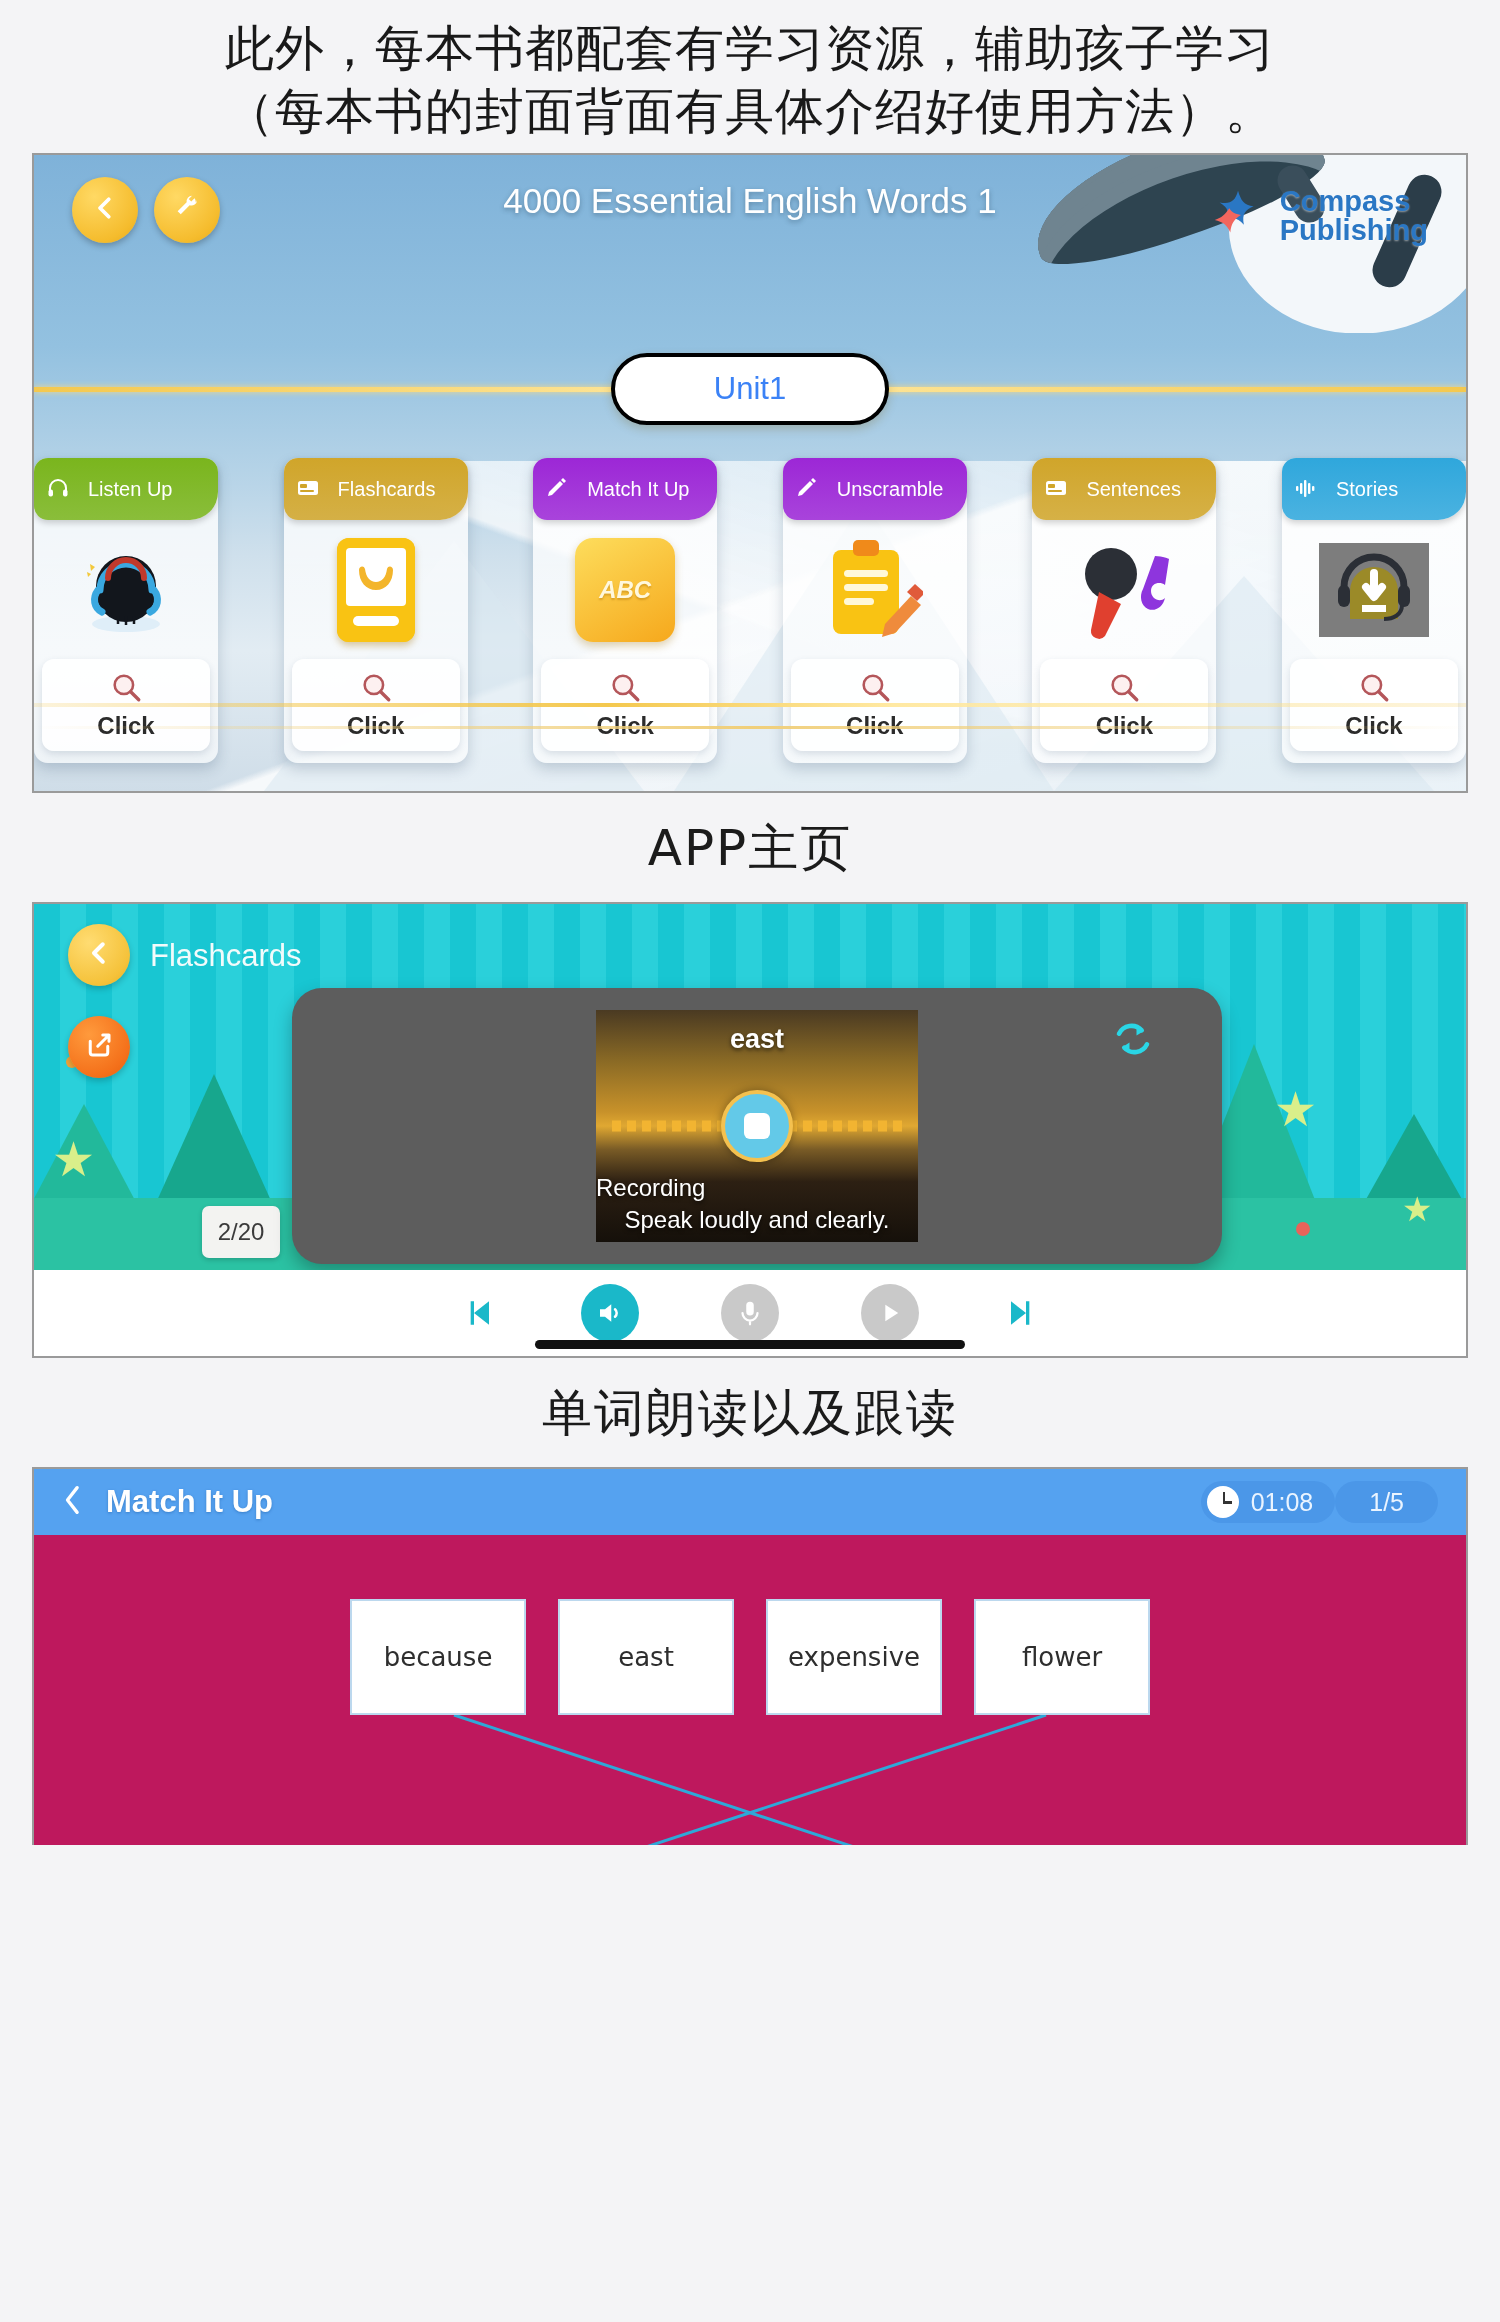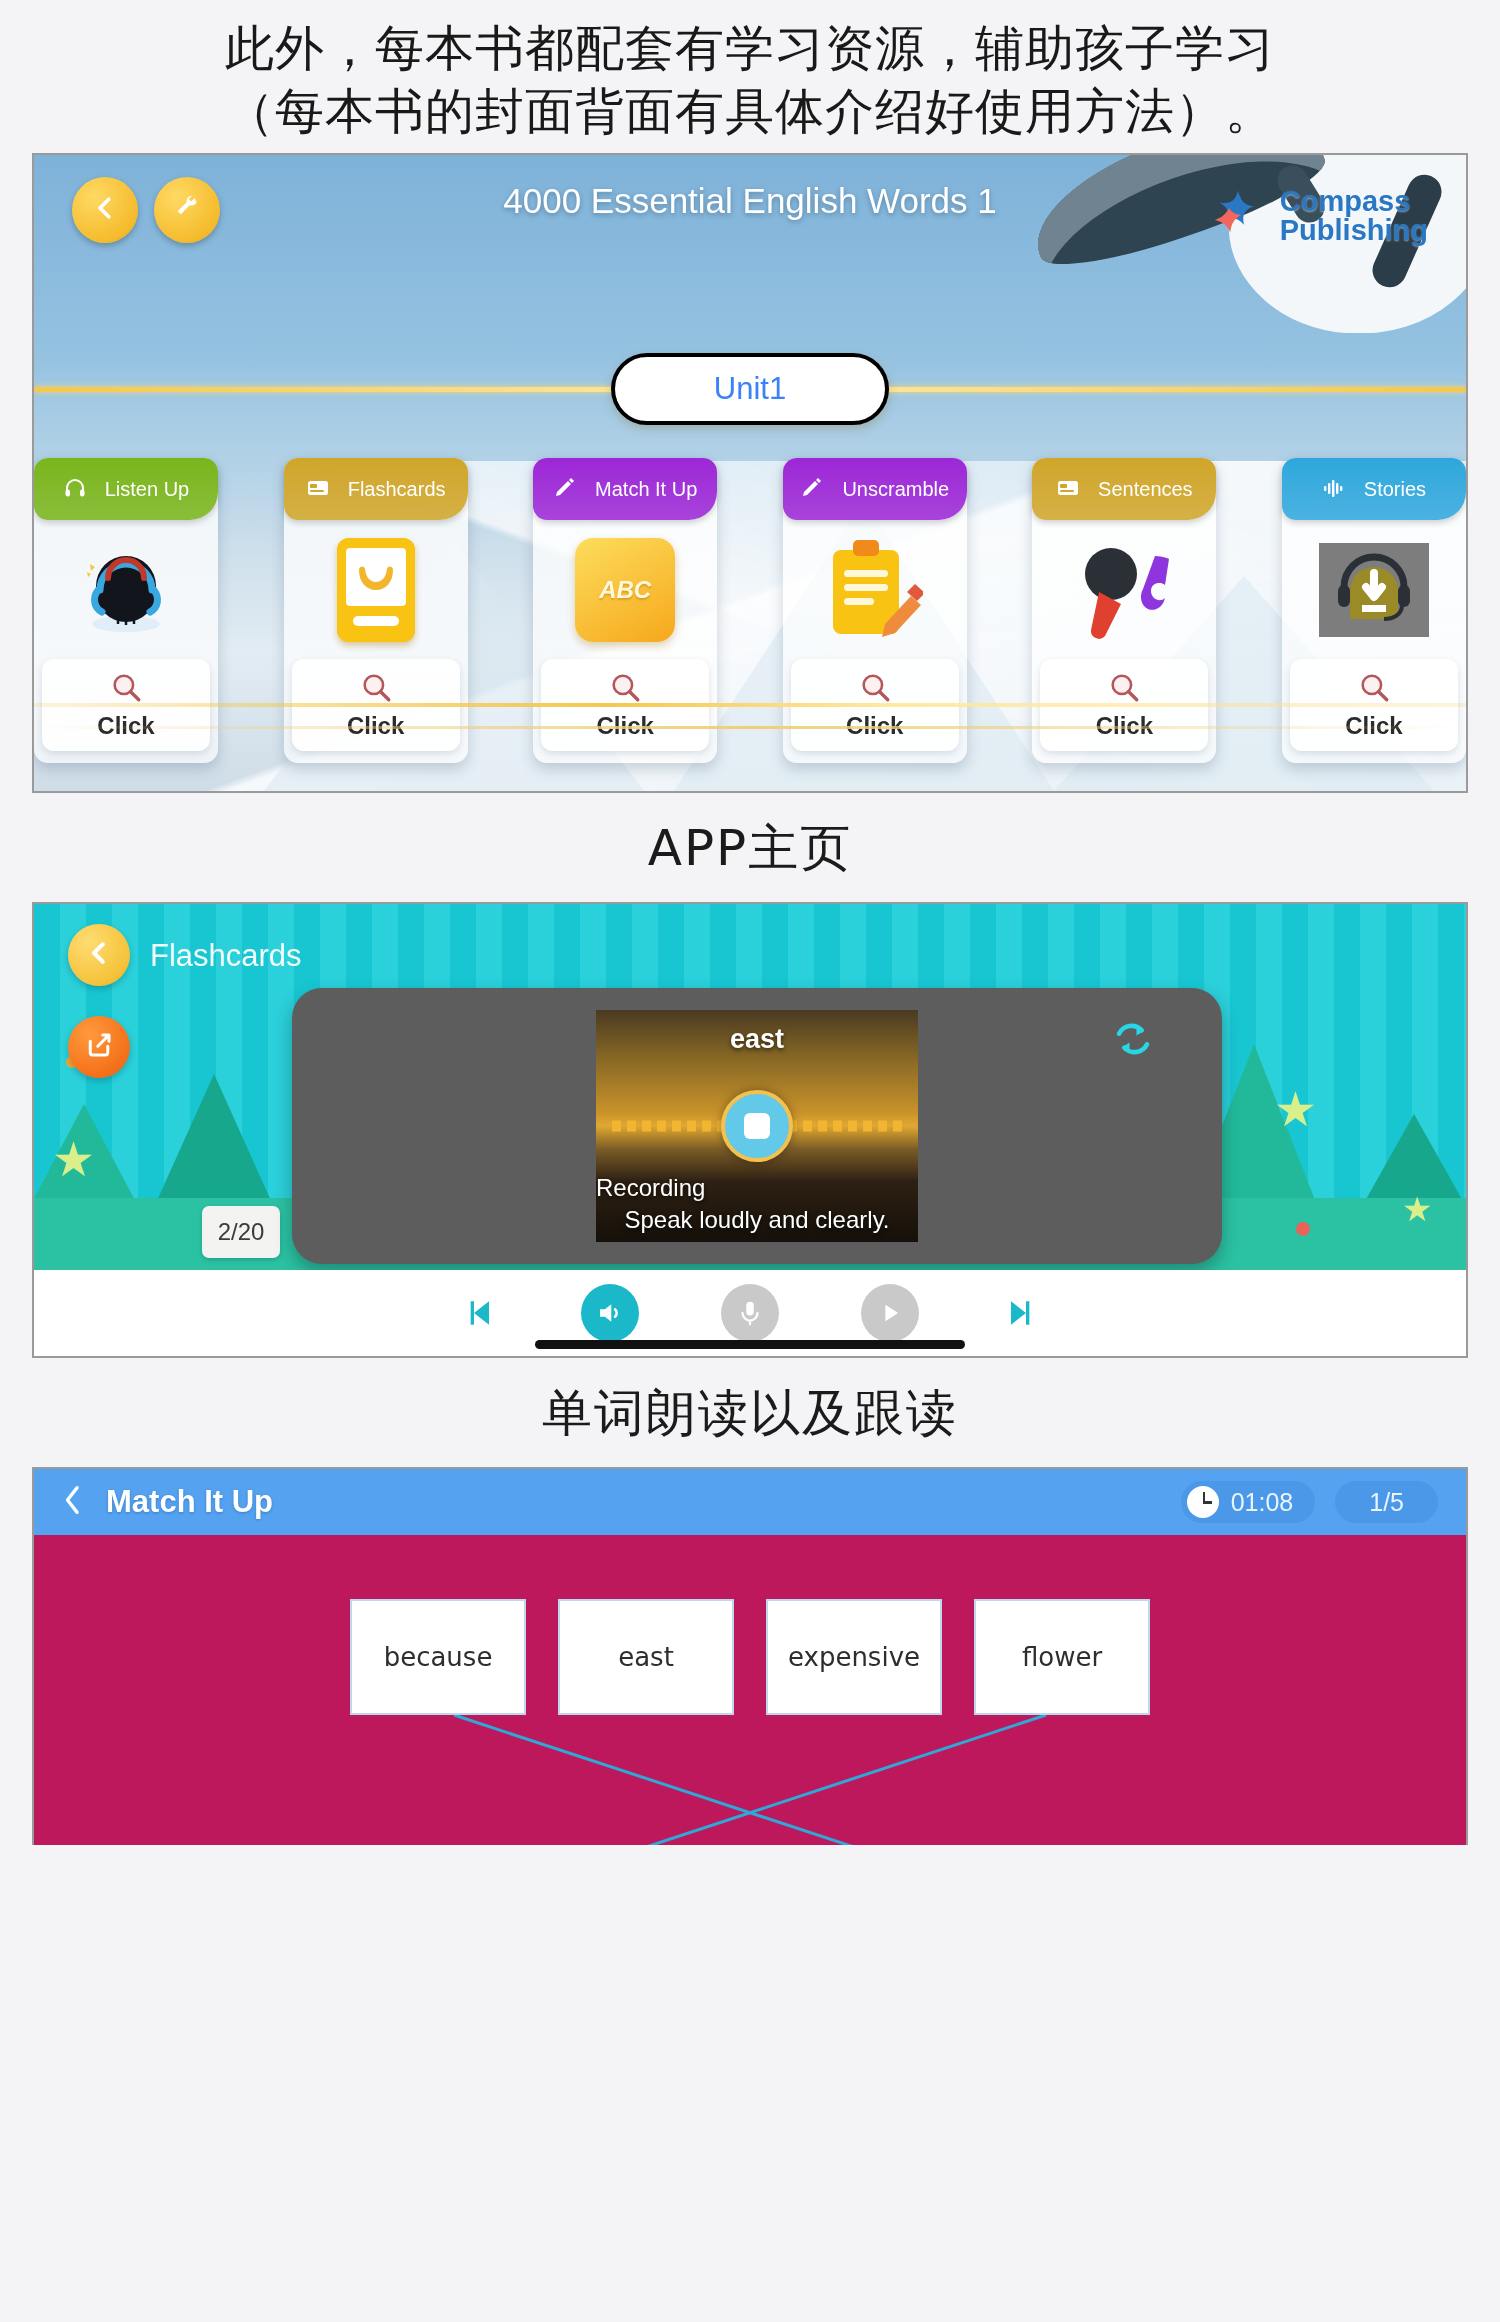--- a/index.html
+++ b/index.html
@@ -126,21 +126,20 @@
     width:184px; border-radius:14px; position:relative; overflow:visible;
     background:linear-gradient(180deg, rgba(255,255,255,.82), rgba(255,255,255,.62));
     box-shadow:0 6px 14px rgba(40,70,100,.22);
     display:flex; flex-direction:column; align-items:center;
   }
   .actcard-head {
     width:100%; height:62px; border-radius:14px 14px 28px 14px;
     display:flex; align-items:center; gap:16px; padding:0 12px;
     color:#fff; font-size:20px;
     box-shadow:0 3px 6px rgba(0,0,0,.18);
-    justify-content:center;
   }
   .actcard-icon { width:26px; height:26px; flex:none; }
   .actcard-art {
     flex:1; display:flex; align-items:center; justify-content:center; width:100%;
   }
   .actcard-click {
     width:168px; height:92px; margin-bottom:12px; border-radius:12px;
     background:rgba(255,255,255,.88);
     display:flex; flex-direction:column; align-items:center; justify-content:center; gap:4px;
     box-shadow:0 3px 7px rgba(40,70,100,.15);
@@ -258,21 +257,21 @@
 
   
   #shot-match { height: 378px; border-bottom:none; }
   .mu-head {
     height:66px; background:#55a2f0; display:flex; align-items:center;
     padding:0 28px; position:relative;
   }
   .mu-back { color:#fff; font-size:34px; margin-right:22px; line-height:1; }
   .mu-title { color:#fff; font-size:31px; font-weight:bold;
               text-shadow:0 1px 3px rgba(0,60,130,.35); }
-  .mu-badges { margin-left:auto; display:flex; align-items:center; gap:20px; }
+  .mu-badges { margin-left:auto; display:flex; align-items:center; }
   .mu-timer {
     height:42px; border-radius:22px; background:#4b97e8; padding:0 22px 0 6px;
     display:flex; align-items:center; gap:12px;
   }
   .mu-clock { width:32px; height:32px; border-radius:50%; background:#fff; position:relative; }
   .mu-clock::before { content:""; position:absolute; left:50%; top:6px; width:2.5px; height:11px;
                       background:#333; transform-origin:bottom center; }
   .mu-clock::after { content:""; position:absolute; left:50%; top:15px; width:9px; height:2.5px;
                      background:#333; }
   .mu-timer-val { color:#eaf4ff; font-size:25px; }

